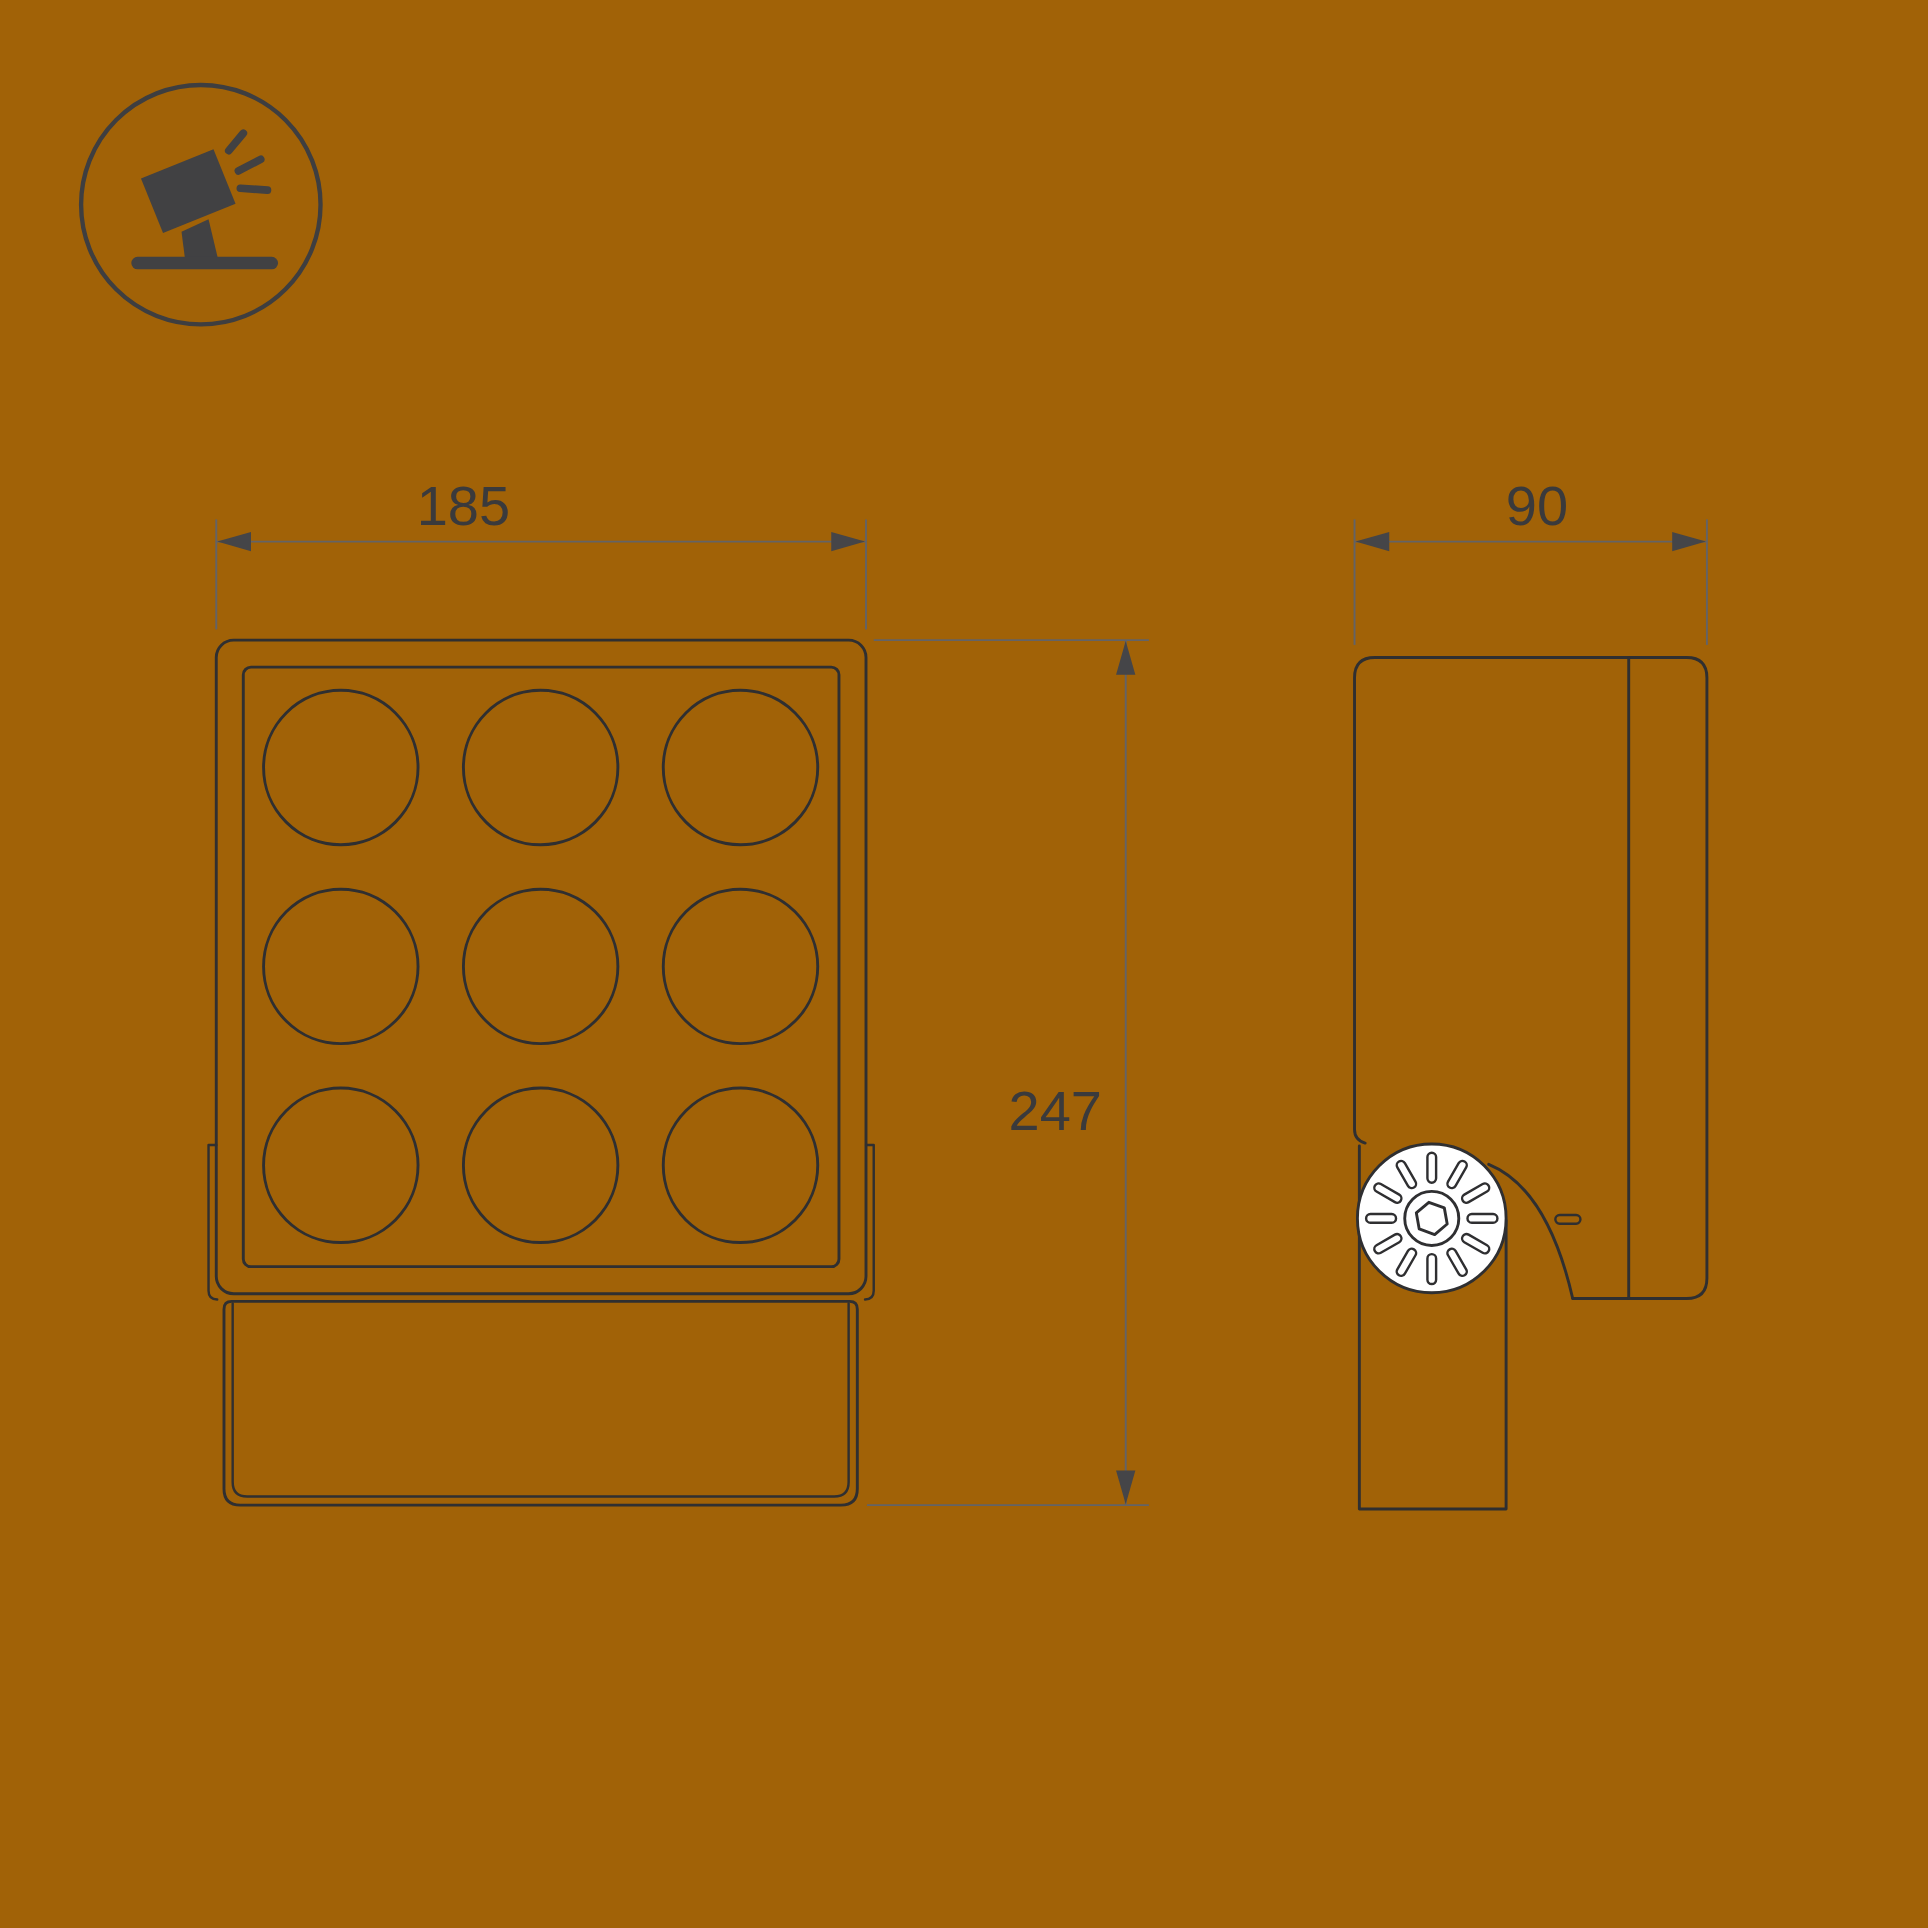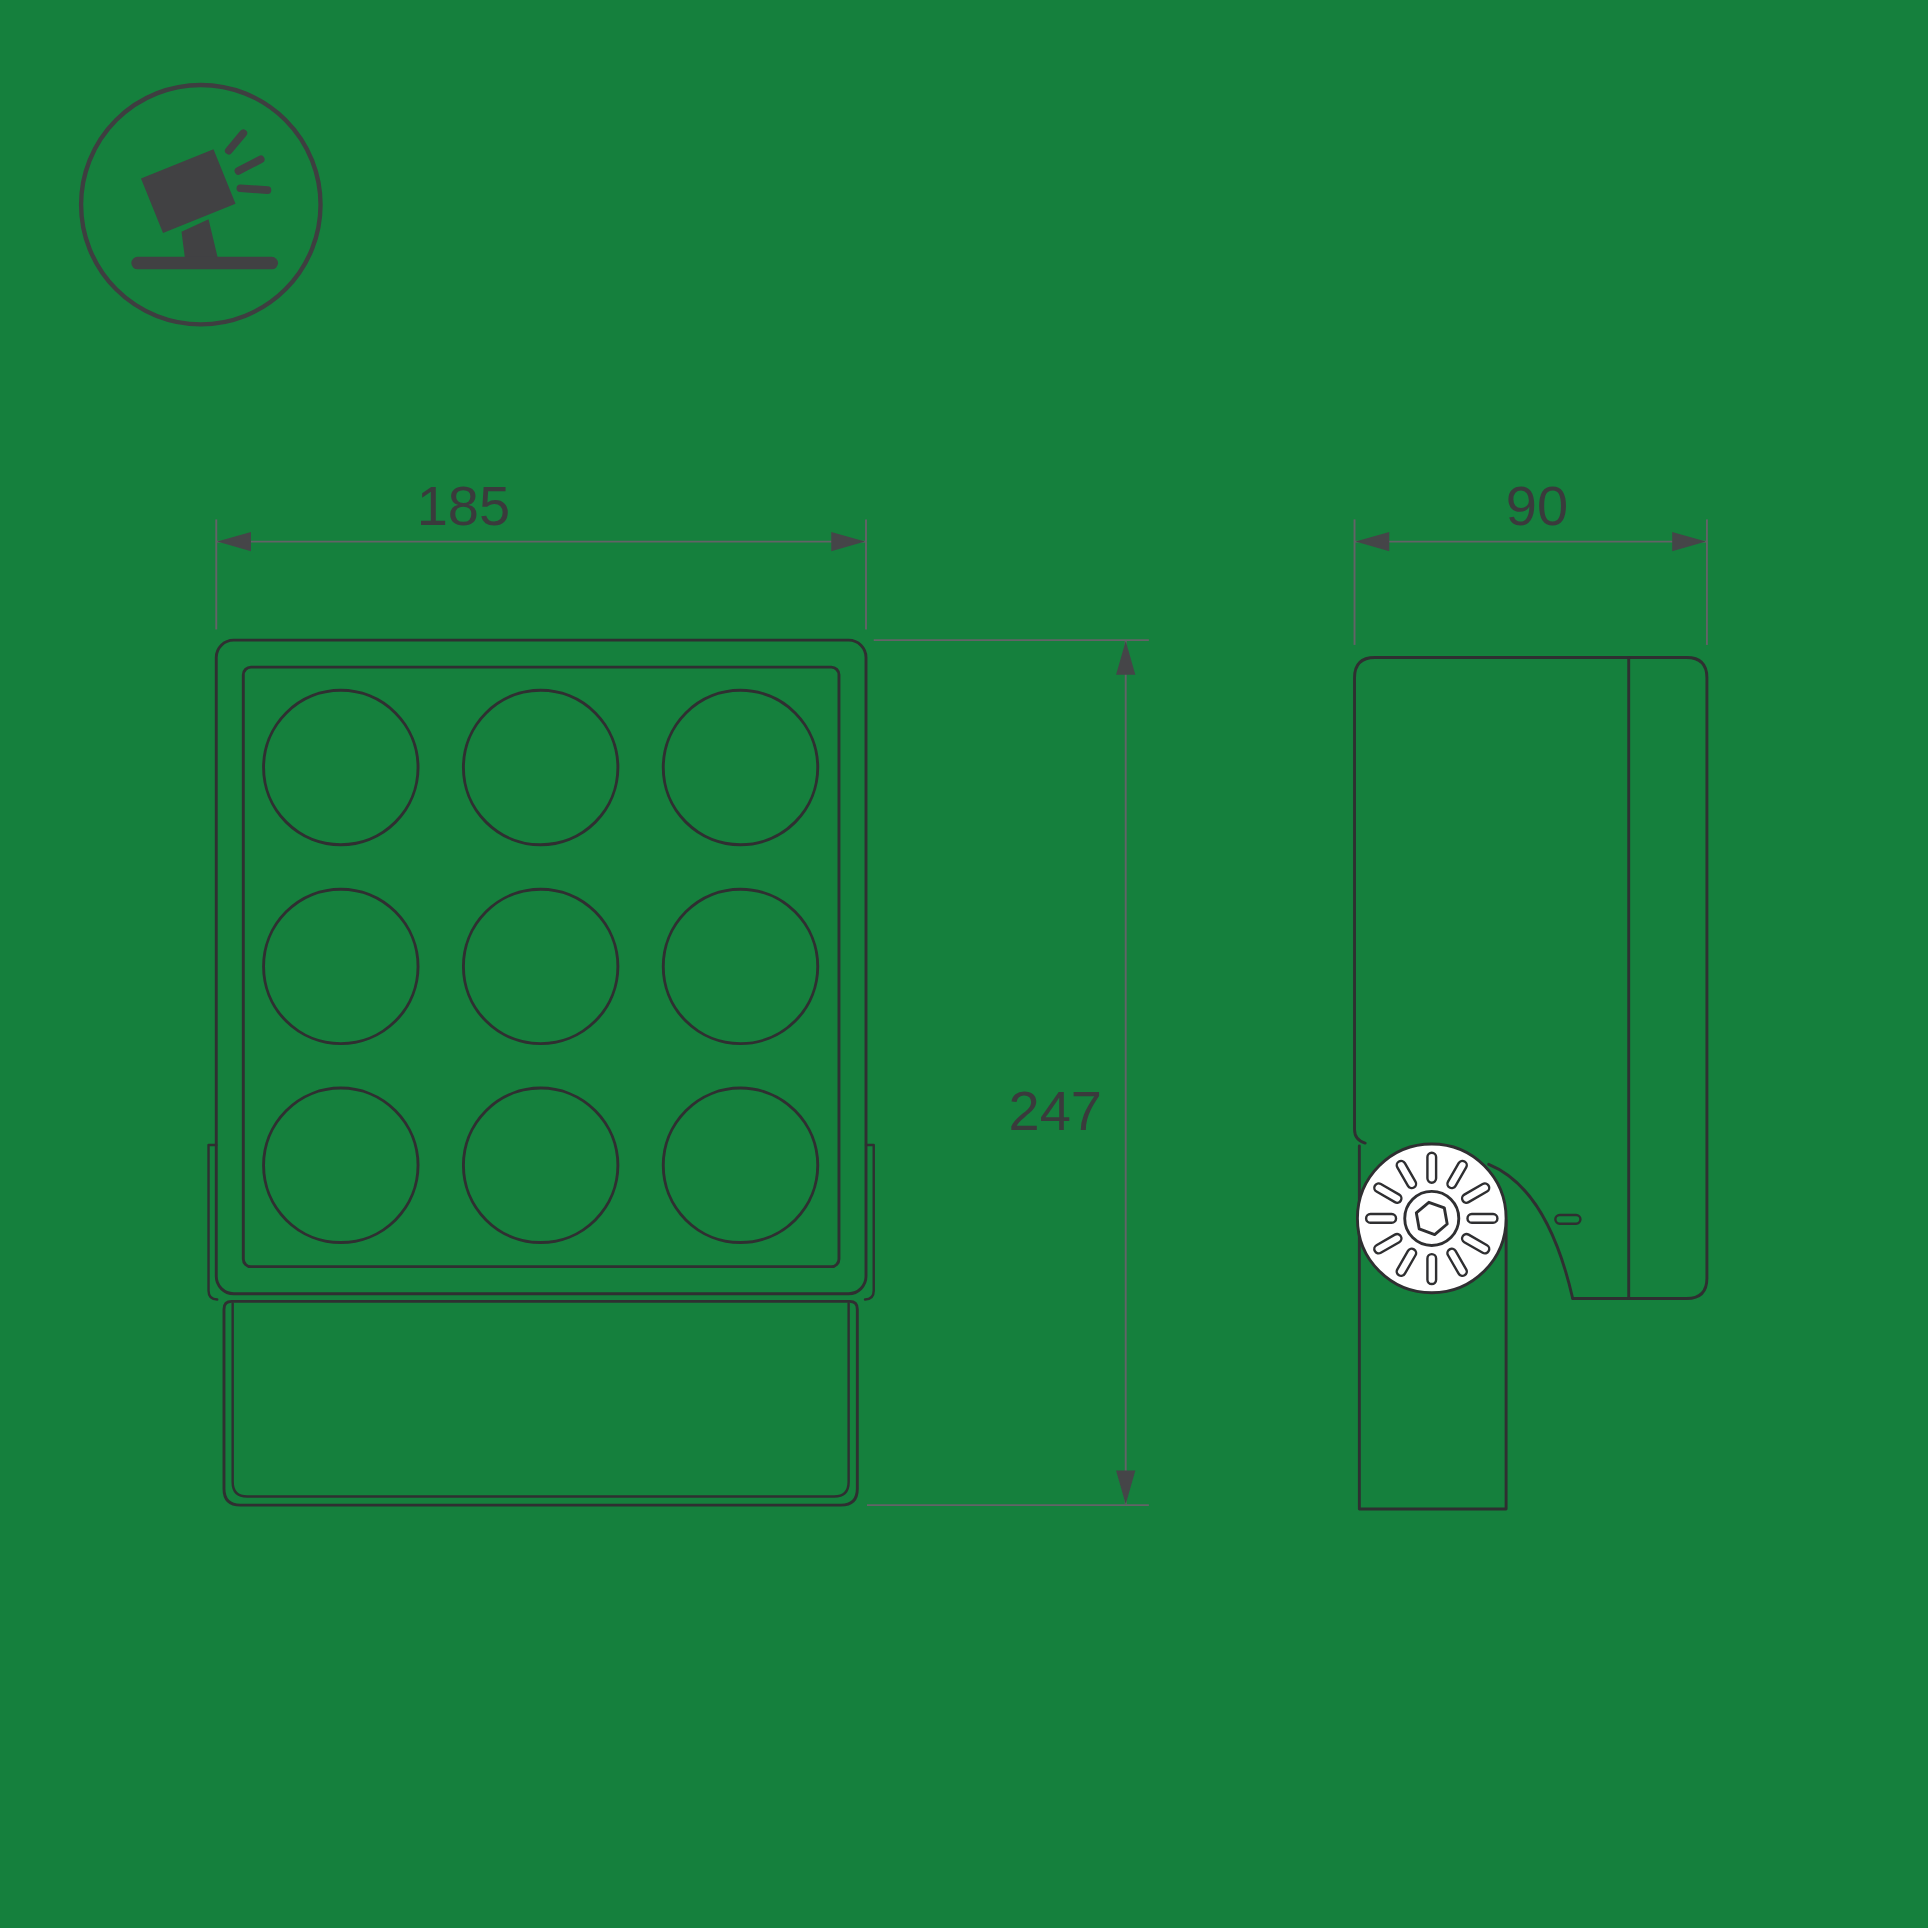--- a/index.html
+++ b/index.html
@@ -7,21 +7,21 @@
     padding: 0;
     background: #ffffff;
     width: 1928px;
     height: 1928px;
     font-family: "Liberation Sans", sans-serif;
   }
   .drawing-wrap {
     width: 1928px;
     height: 1928px;
     position: relative;
-    background: #15803d;
+    background: #a16207;
   }
   svg { display: block; }
   .outline {
     fill: none;
     stroke: #2f2f31;
     stroke-width: 3;
     stroke-linecap: round;
     stroke-linejoin: round;
   }
   .outline-thin {

